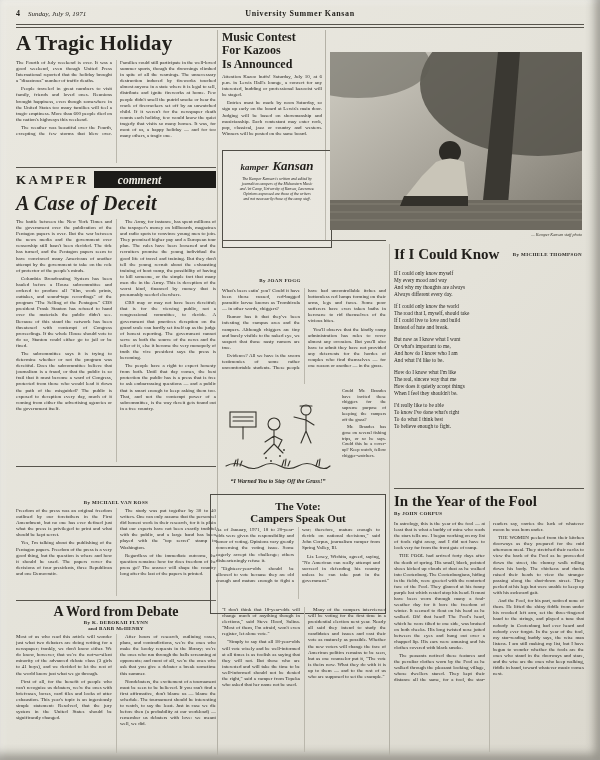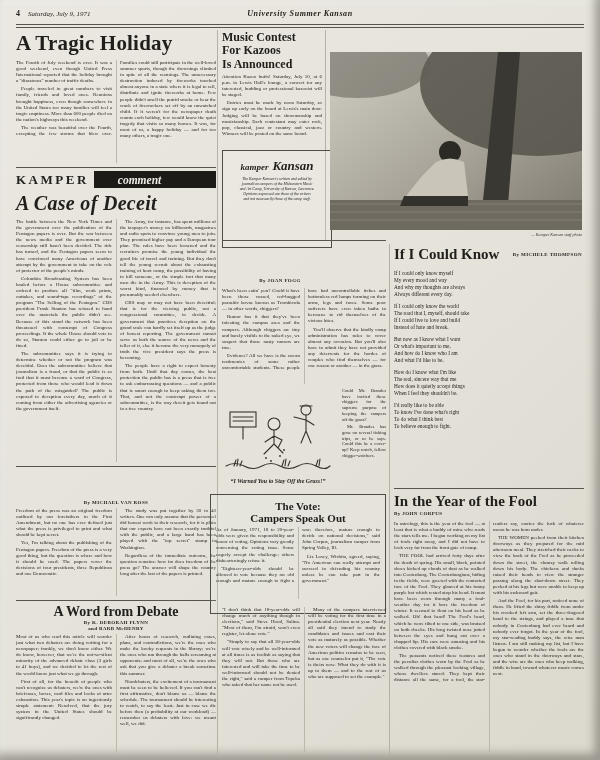--- a/index.html
+++ b/index.html
@@ -18,21 +18,21 @@
   .cols2{column-count:2;column-gap:8px;column-rule:0.6px solid #bab7ac;}
   .byline{font-size:5px;font-weight:bold;letter-spacing:.4px;text-align:center;}
   .h-xl{font-size:21px;font-weight:bold;letter-spacing:.2px;}
   .h-lg{font-size:15px;font-weight:bold;}
   .h-md{font-size:13px;font-weight:bold;line-height:1.12;text-align:center;}
   .h-sm{font-size:12px;font-weight:bold;line-height:1.12;}
   .h-script{font-size:20px;font-weight:bold;font-style:italic;letter-spacing:.3px;}
   .ph{left:16px;right:16px;top:9px;display:flex;align-items:baseline;font-size:8px;}
   .pnum{font-weight:bold;margin-right:8px;}
   .pdate{font-style:italic;font-size:7px;}
-  .pmast{position:absolute;left:50%;transform:translateX(-50%);font-weight:bold;font-size:8px;letter-spacing:.6px;font-style:italic;}
+  .pmast{position:absolute;left:50%;transform:translateX(-50%);font-weight:bold;font-size:8px;letter-spacing:.6px;}
   .banner{display:flex;align-items:stretch;height:17px;}
   .banner .k{font-weight:bold;font-size:13px;letter-spacing:2.5px;line-height:17px;color:#23221e;}
   .banner .cbox{flex:1;background:#1c1b18;margin-left:5px;display:flex;align-items:center;}
   .banner .c{color:#efede5;font-style:italic;font-weight:bold;font-size:11.5px;padding-left:24px;}
   .mbox{border:1px solid #4f4d46;padding:5px 4px;text-align:center;background:rgba(255,255,255,.12);}
   .mlogo{font-style:italic;font-weight:bold;}
   .mlogo .sm{font-size:9px;}
   .mlogo .lg{font-size:13px;}
   .mlines{font-size:3.9px;line-height:5px;margin-top:3px;font-style:italic;}
   .poem p{margin:0 0 5px;font-size:5.3px;line-height:7px;}
@@ -42,21 +42,21 @@
   .pcred{font-size:4.2px;font-style:italic;text-align:right;color:#3a382f;}
   .pillow{display:block;width:100%;height:100%;}
 </style>
 </head>
 <body>
 
 <div class="page">
 
   <header class="abs ph">
     <span class="pnum">4</span>
-    <span class="pdate">Saturday, July 9, 1971</span>
+    <span class="pdate">Sunday, July 9, 1971</span>
     <span class="pmast">University Summer Kansan</span>
   </header>
   <div class="abs rule" style="left:16px;right:16px;top:24px;"></div>
   <div class="abs rule" style="left:16px;right:16px;top:26.5px;height:0.7px;"></div>
 
   <div class="abs vrule" style="left:217px;top:30px;height:725px;"></div>
   <div class="abs vrule" style="left:325px;top:30px;height:210px;"></div>
   <div class="abs vrule" style="left:389px;top:244px;height:511px;"></div>
 
   <section class="abs" style="left:16px;width:200px;top:31px;">

